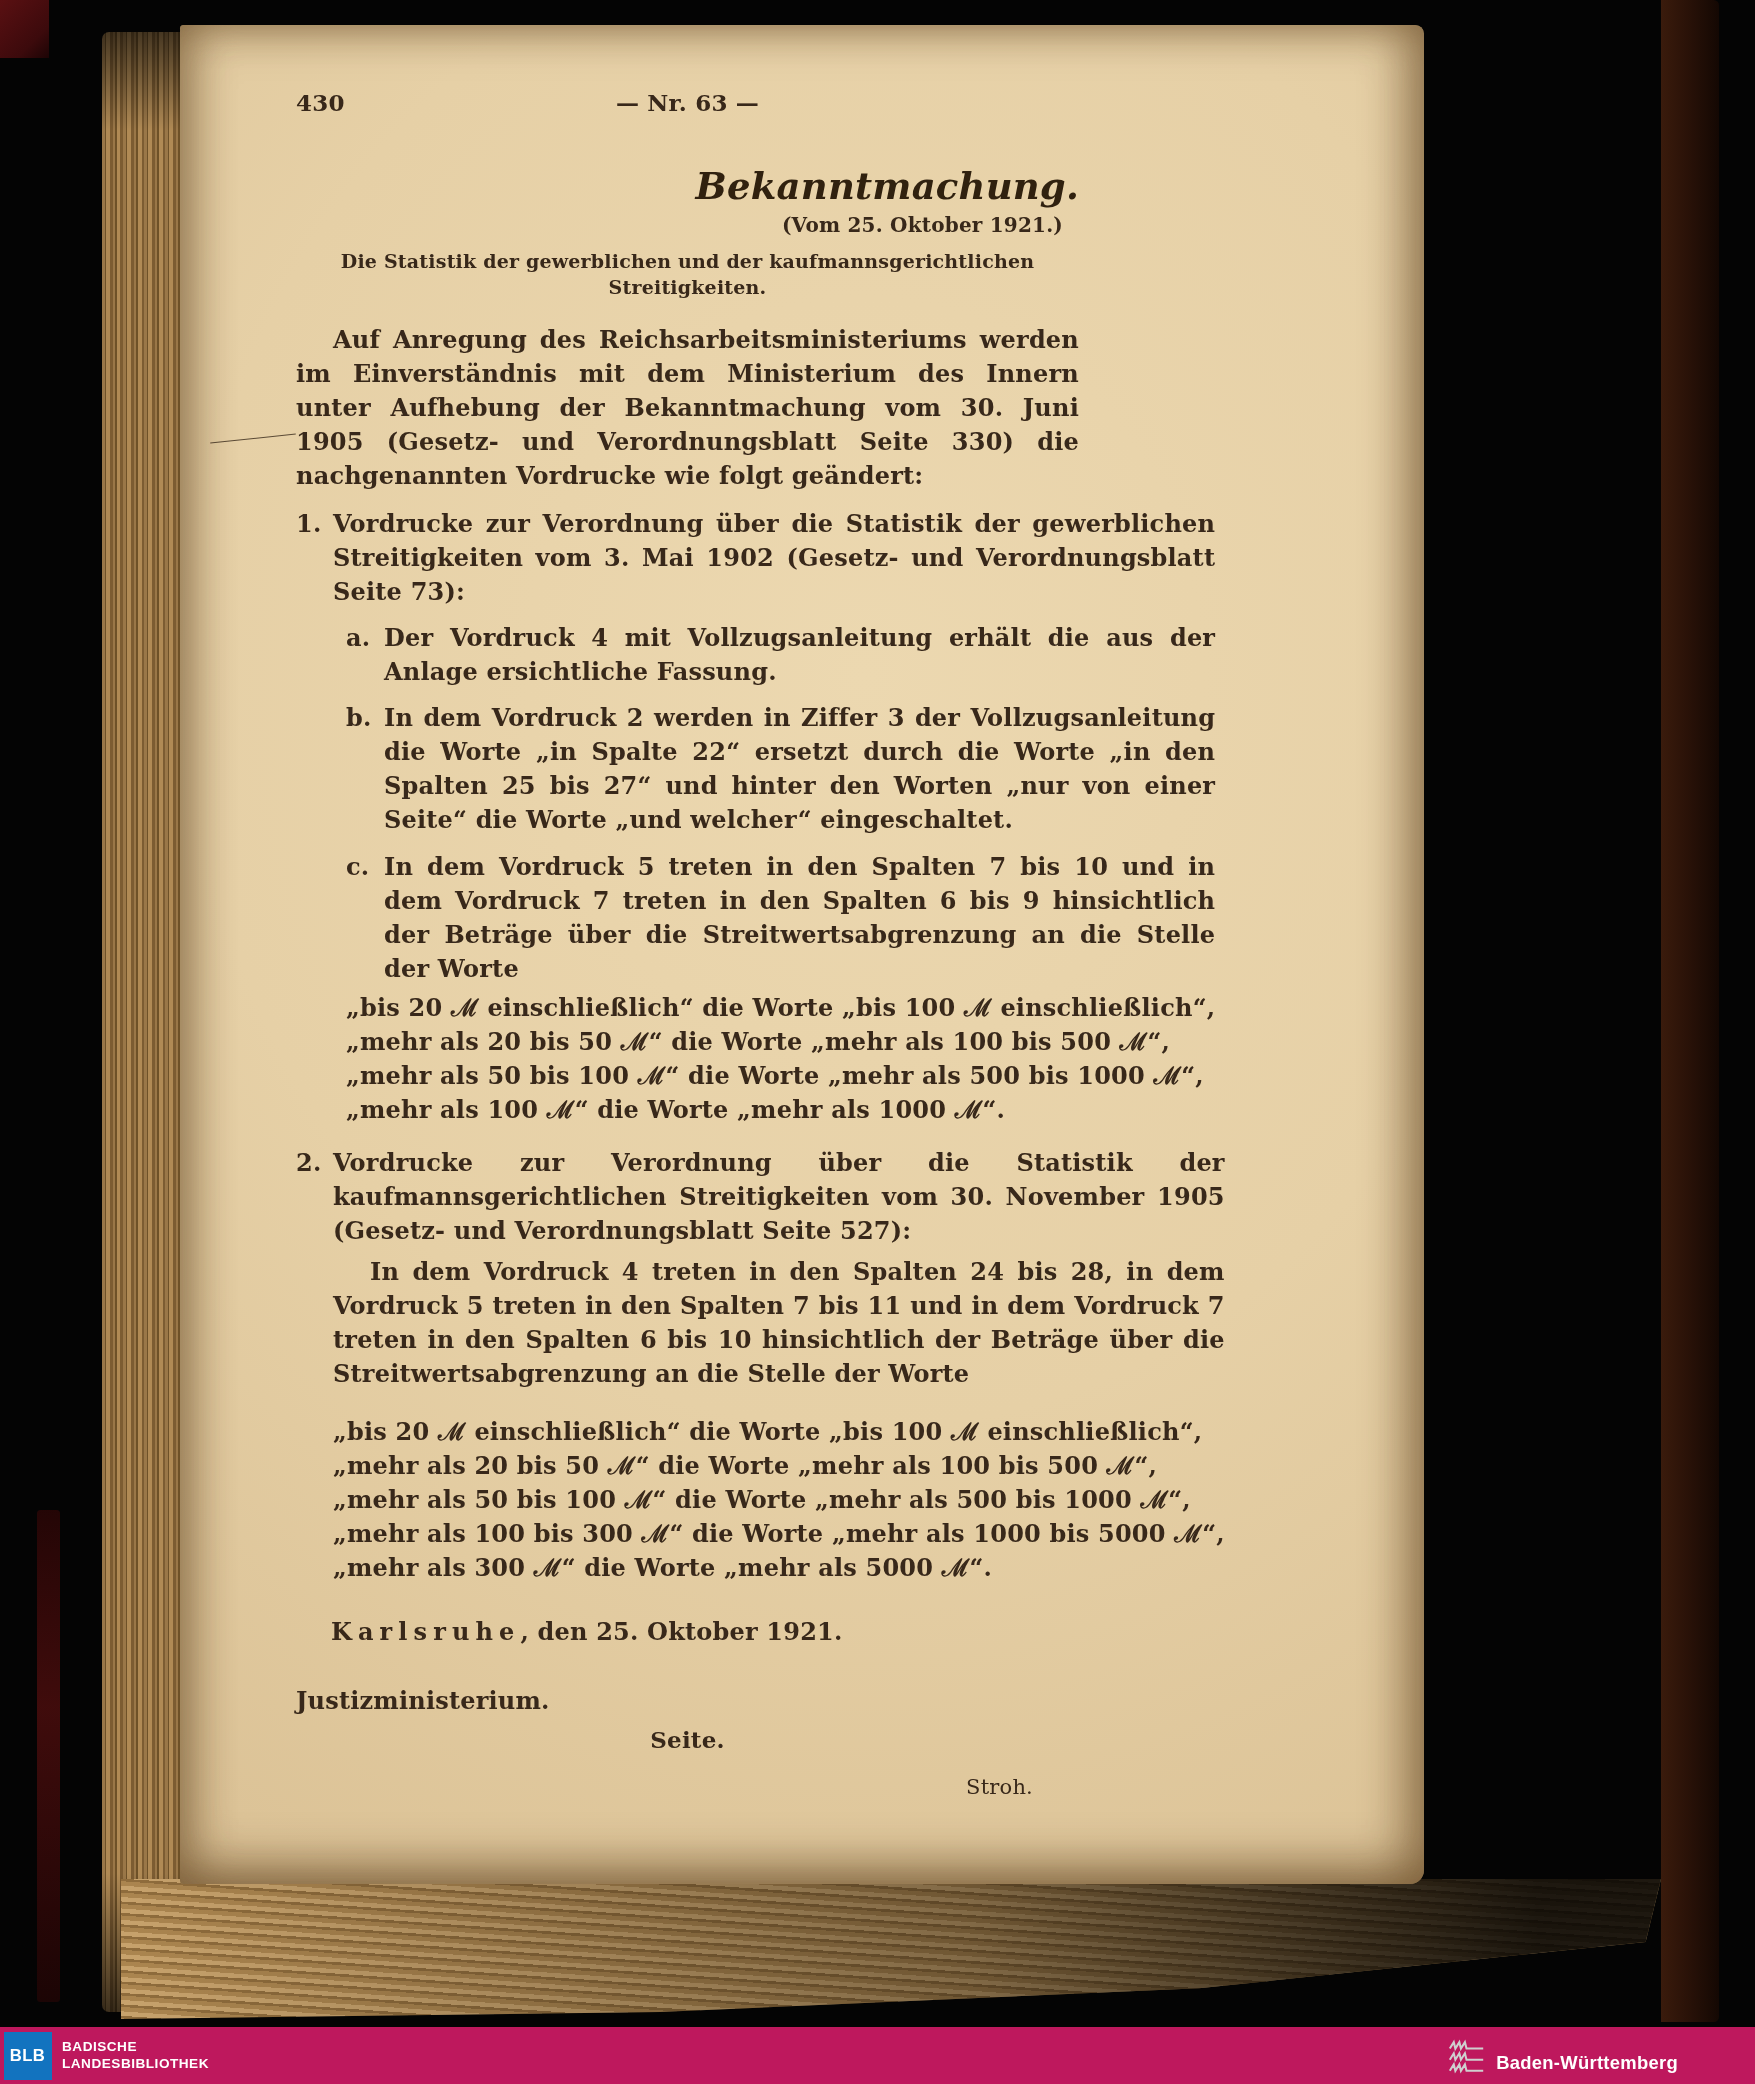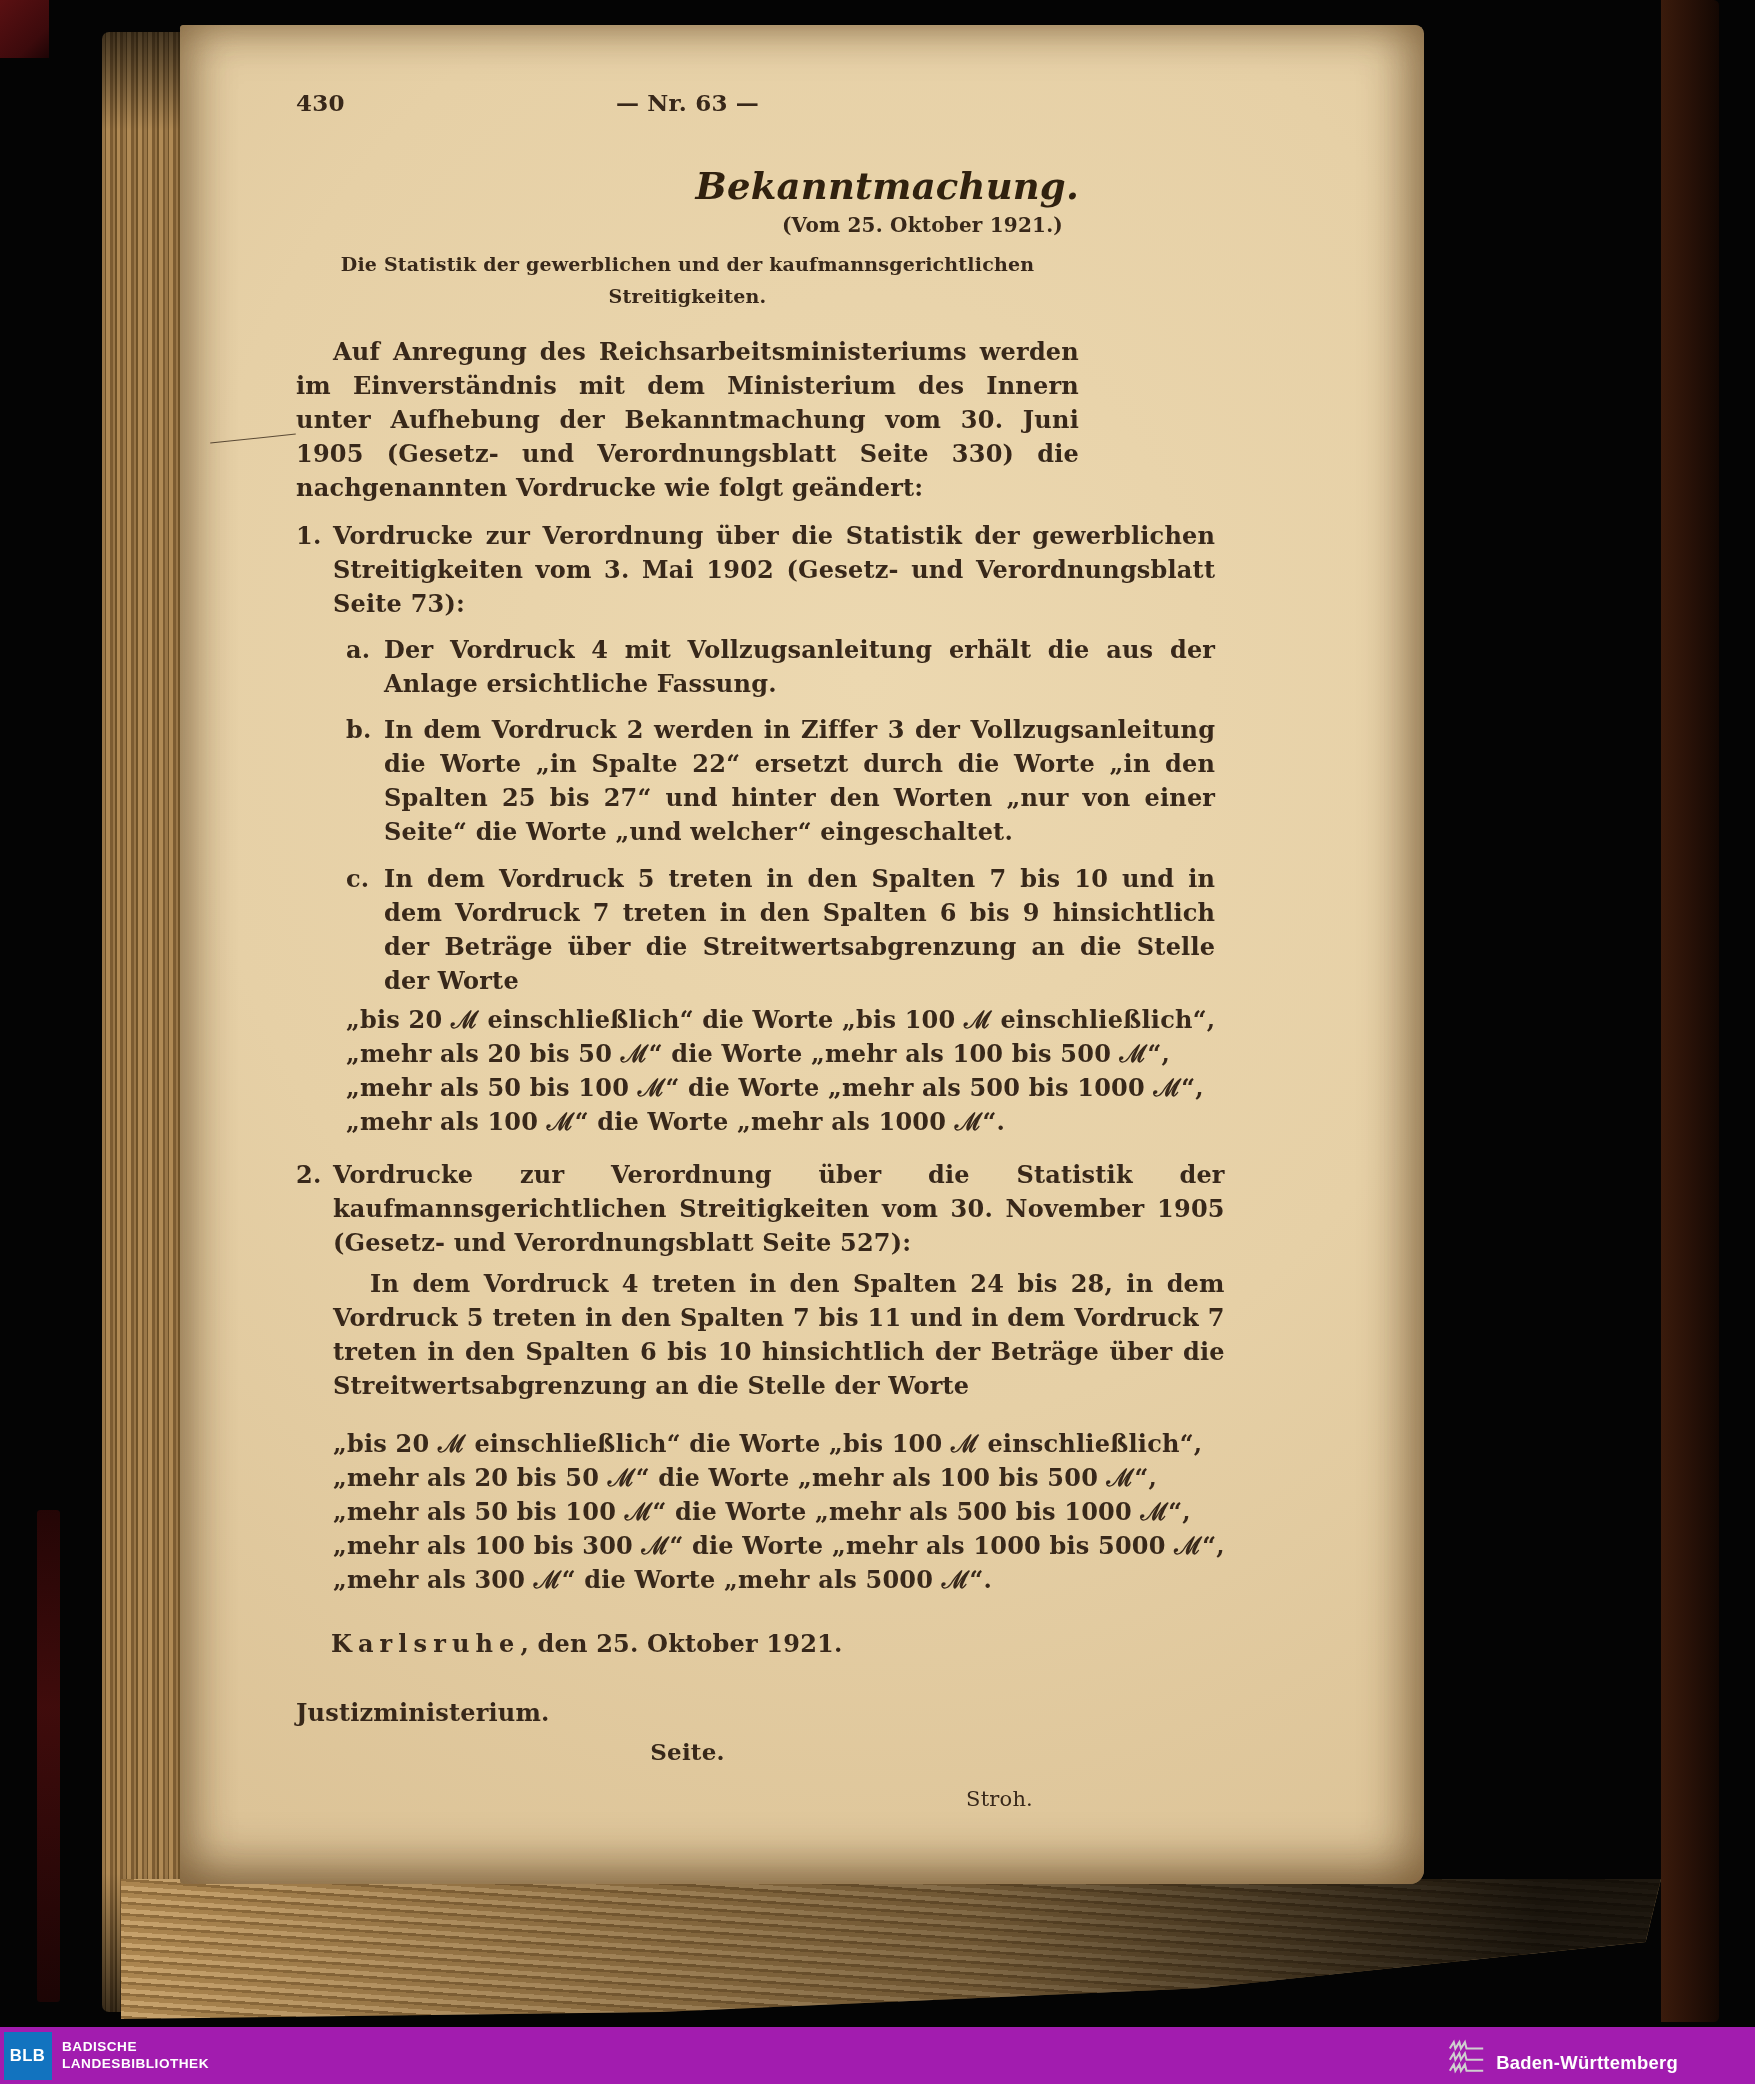--- a/index.html
+++ b/index.html
@@ -67,21 +67,21 @@
     font-size:24px; line-height:34px; font-weight:bold;
     letter-spacing:0.2px;
   }
   .header-row { display:flex; align-items:baseline; font-size:23px; }
   .header-row > span { flex:1; }
   .hdr-center { text-align:center; }
   .hdr-right { text-align:right; }
 
   .doc-title { margin:46px 0 0 0; text-align:right; font-size:37px; line-height:40px; font-weight:bold; color:#30210f;font-style:italic; }
   .date-line { margin-top:7px; text-align:right; padding-right:16px; font-size:20px; line-height:24.6px; }
-  .subtitle  { margin-top:10.5px; text-align:center; font-size:19px; line-height:32px; }
+  .subtitle  { margin-top:10.5px; text-align:center; font-size:19px; line-height:26px; }
 
   .intro { margin:23px 0 0 0; text-align:justify; text-indent:37px; }
 
   .num-item { display:flex; margin-top:14px; }
   .num-item .num { width:37px; flex:0 0 37px; }
   .num-item .body { flex:1; text-align:justify; }
 
   .sub-item { display:flex; margin-top:12.3px; margin-left:13px; }
   .sub-item .lbl { width:38px; flex:0 0 38px; }
   .sub-item .body { flex:1; text-align:justify; }
@@ -94,21 +94,21 @@
 
   .place-line { margin-top:30px; margin-left:35px; }
   .place-name { letter-spacing:6.1px; }
   .sig-org  { margin-top:35px; text-align:left; font-size:24px; }
   .sig-name { margin-top:5.3px; text-align:center; font-size:23px; }
   .sig-right{ margin-top:12.3px; text-align:right; padding-right:46px; font-size:21px; font-weight:normal; }
 
   
   .footer-bar {
     position:absolute; left:0; bottom:0; width:1756px; height:58px;
-    background:#a21caf; display:flex; align-items:center; justify-content:space-between;
+    background:#be185d; display:flex; align-items:center; justify-content:space-between;
     font-family:"Liberation Sans", sans-serif;
   }
   .footer-left { display:flex; align-items:center; }
   .blb-logo {
     width:48px; height:48px; margin-left:3.5px;
     display:flex; align-items:center; justify-content:center;
     color:#fff; font-weight:bold; font-size:16.7px; letter-spacing:0.4px;
   }
   .library-name { margin-left:10.5px; color:#fff; font-weight:bold; font-size:13.6px; line-height:16.7px; letter-spacing:0.5px; display:flex; flex-direction:column; }
   .footer-right { display:flex; align-items:flex-end; margin-right:78px; }

